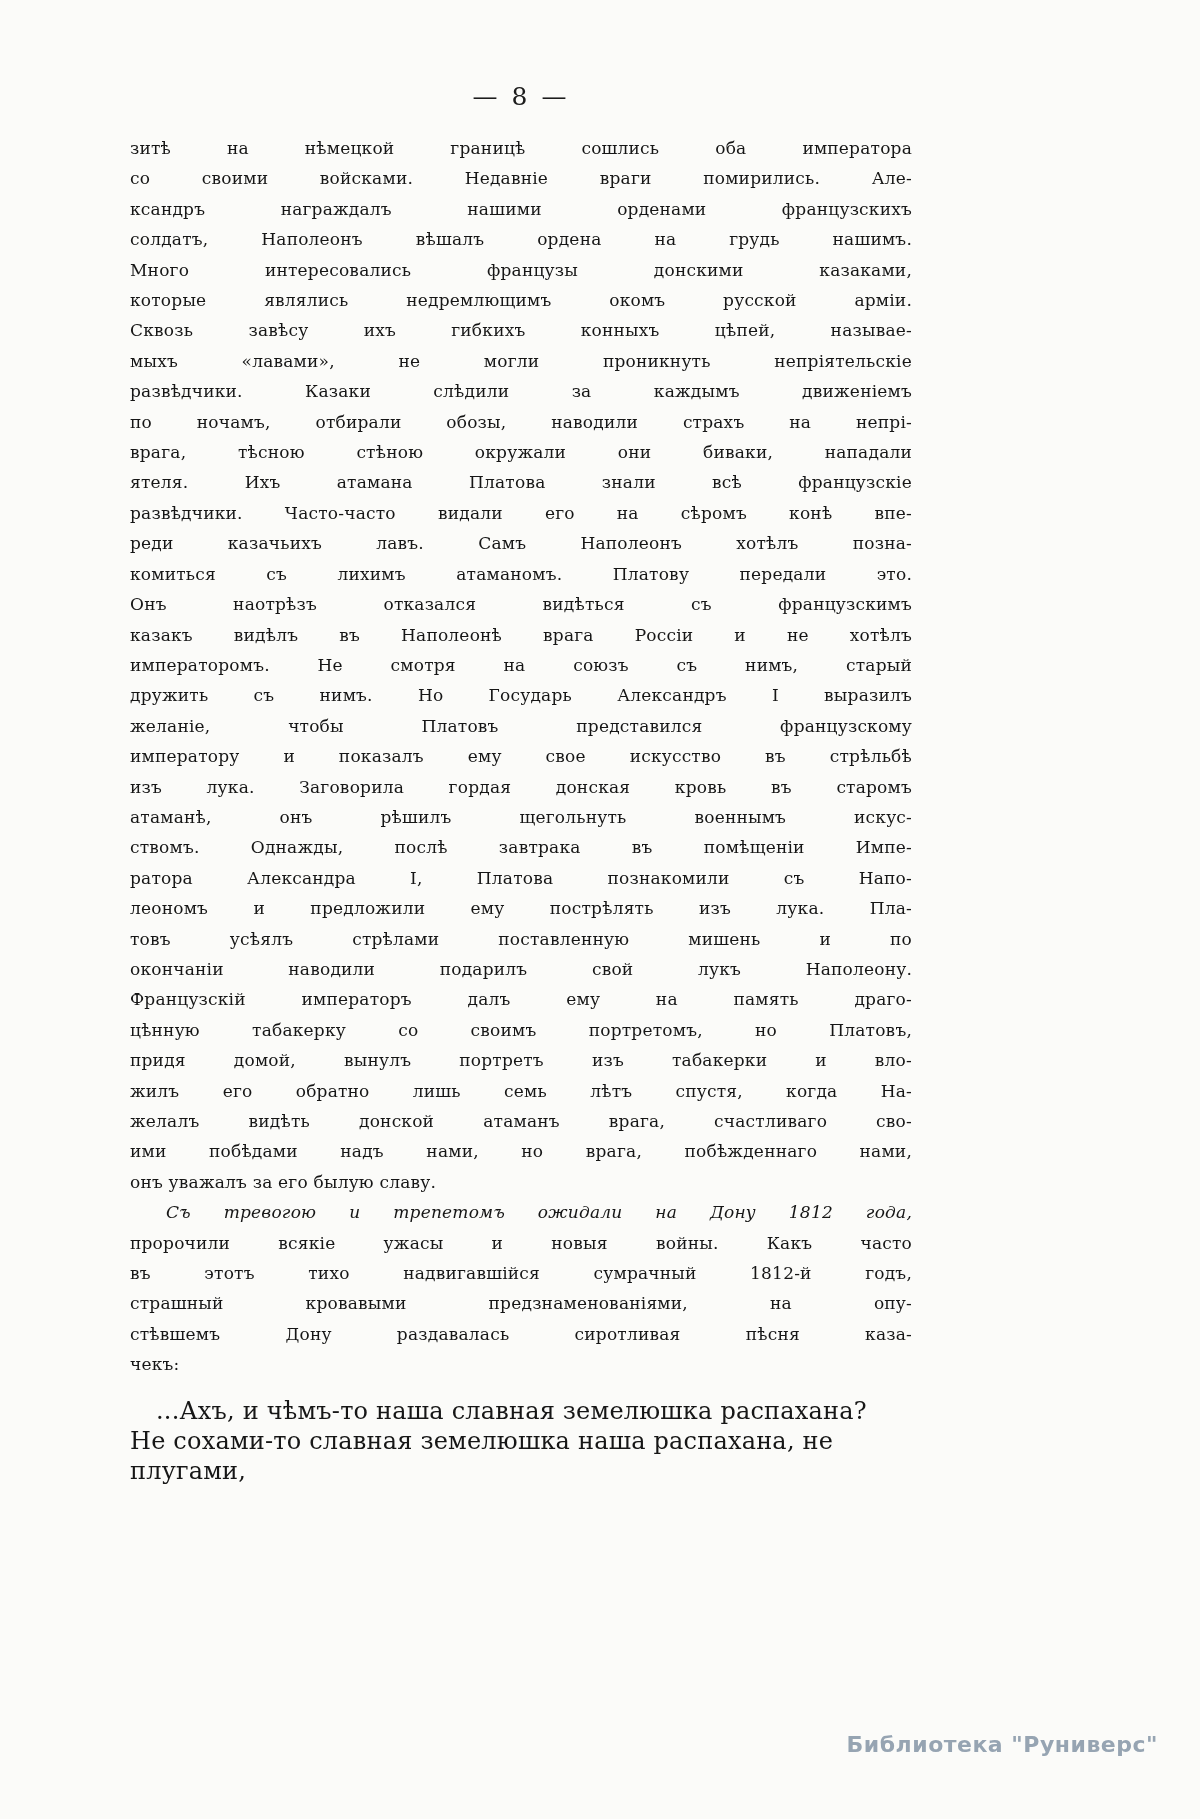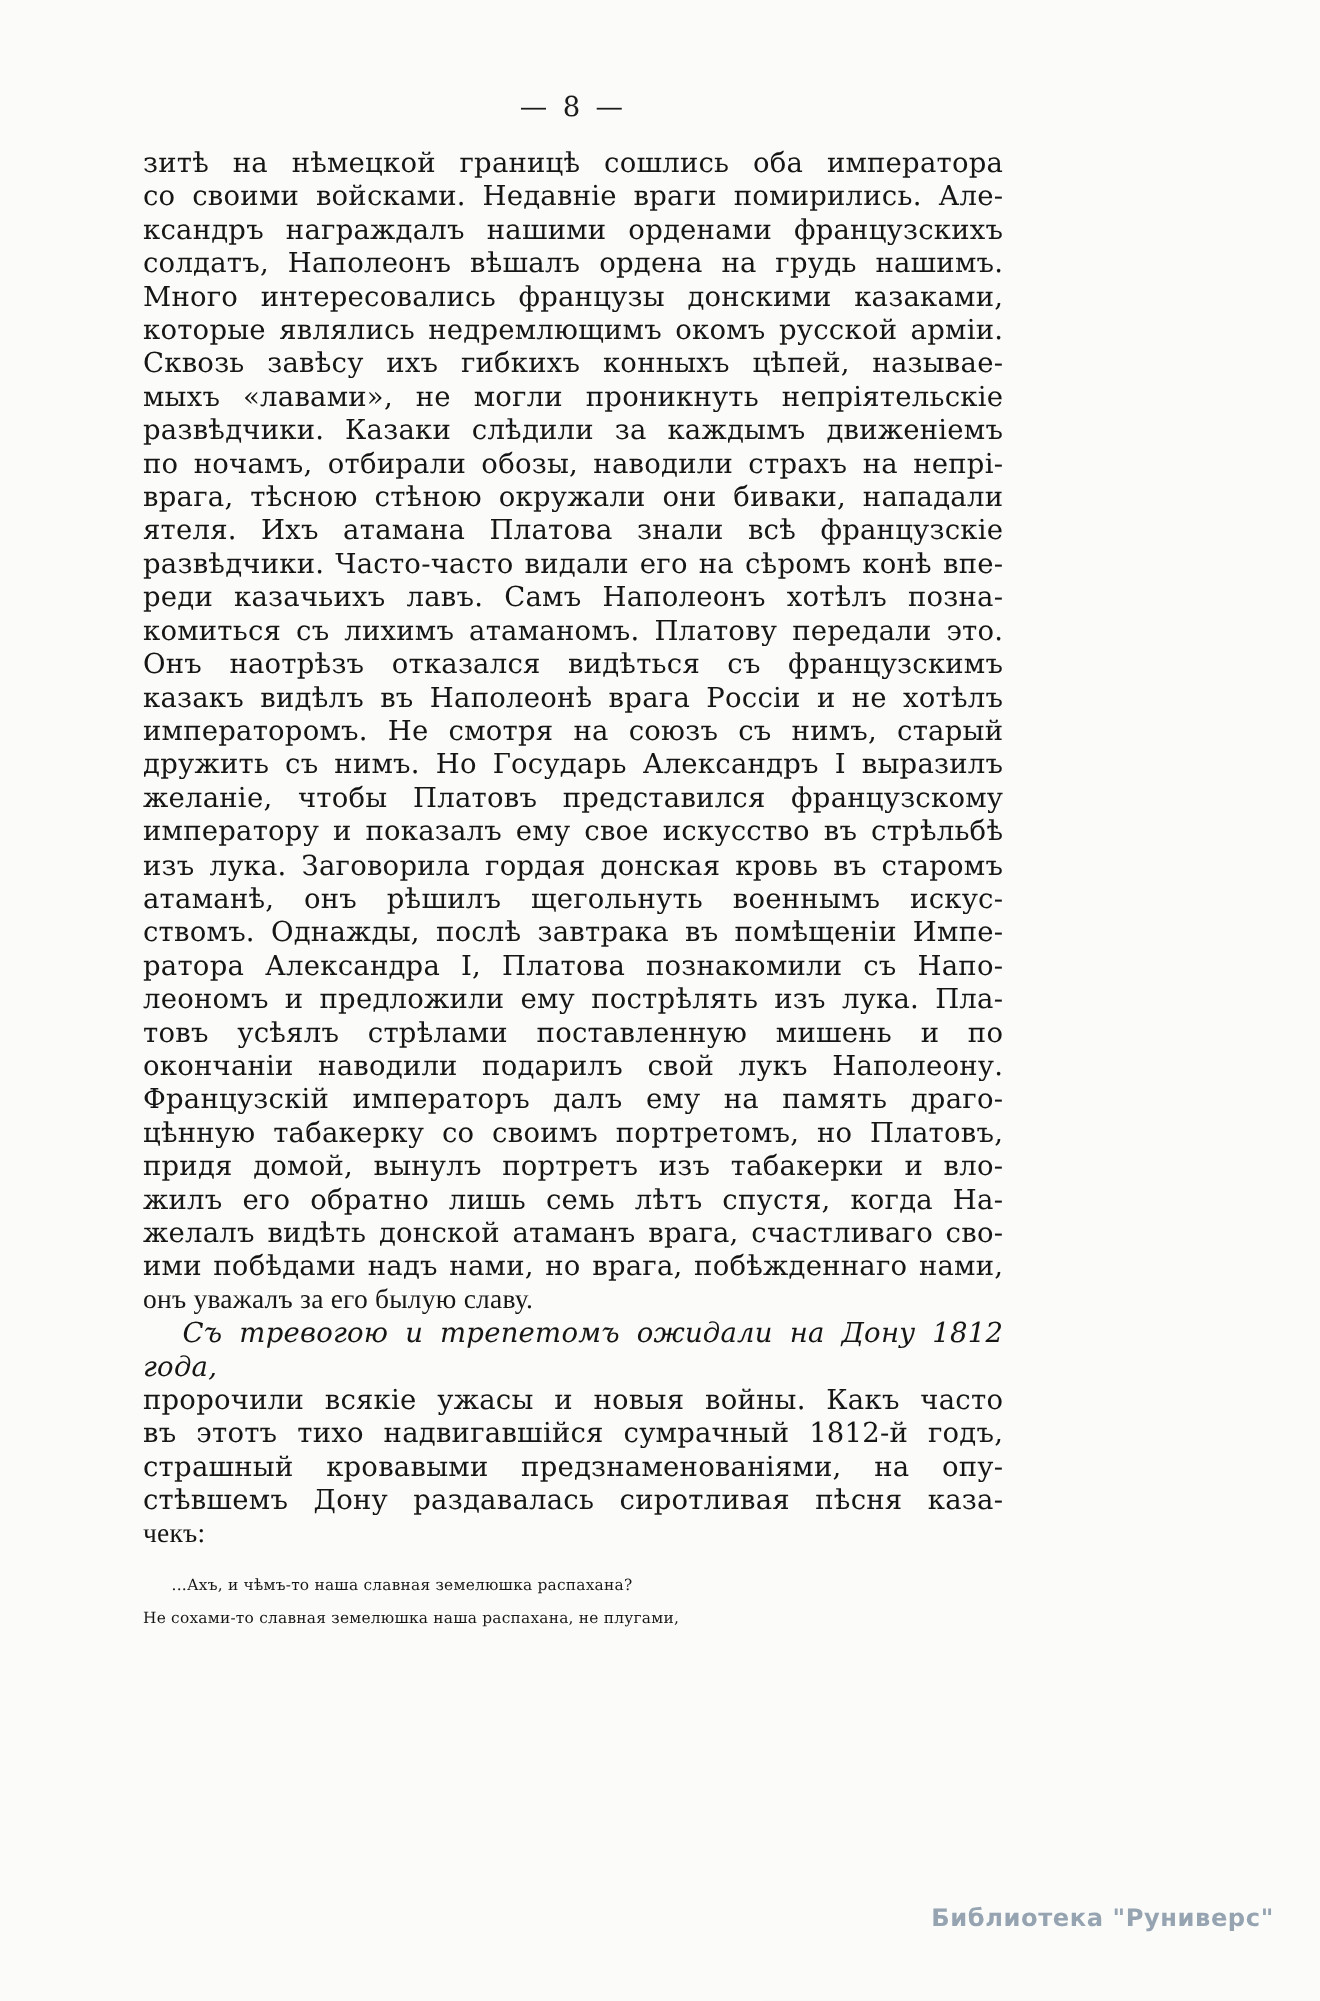--- a/index.html
+++ b/index.html
@@ -26,40 +26,39 @@
   }
   .page-header {
     text-align: center;
     font-size: 25px;
     letter-spacing: 3px;
     margin-bottom: 22px;
     color: #1c1c1c;
   }
   .para {
     margin: 0;
-    font-size: 25px;
+    font-size: 17px;
     line-height: 30.4px;
     letter-spacing: 0.2px;
   }
   .para .line {
     text-align: justify;
     text-align-last: justify;
     white-space: normal;
   }
   .para .line:last-child {
     text-align-last: left;
-    font-family: Liberation Serif, serif;
   }
   .para.indented .line:first-child {
     text-indent: 36px;
     font-style: italic;
   }
   .verse {
     margin-top: 16px;
-    font-size: 14px;
+    font-size: 24px;
     line-height: 30px;
     letter-spacing: 0.2px;
   }
   .verse .line {
     text-align: left;
   }
   .verse .line:first-child {
     padding-left: 26px;
   }
   .watermark {

